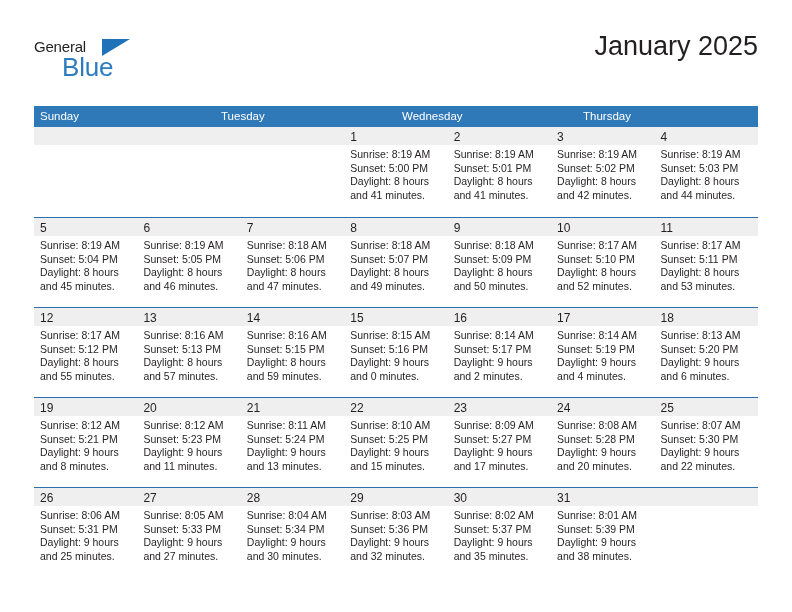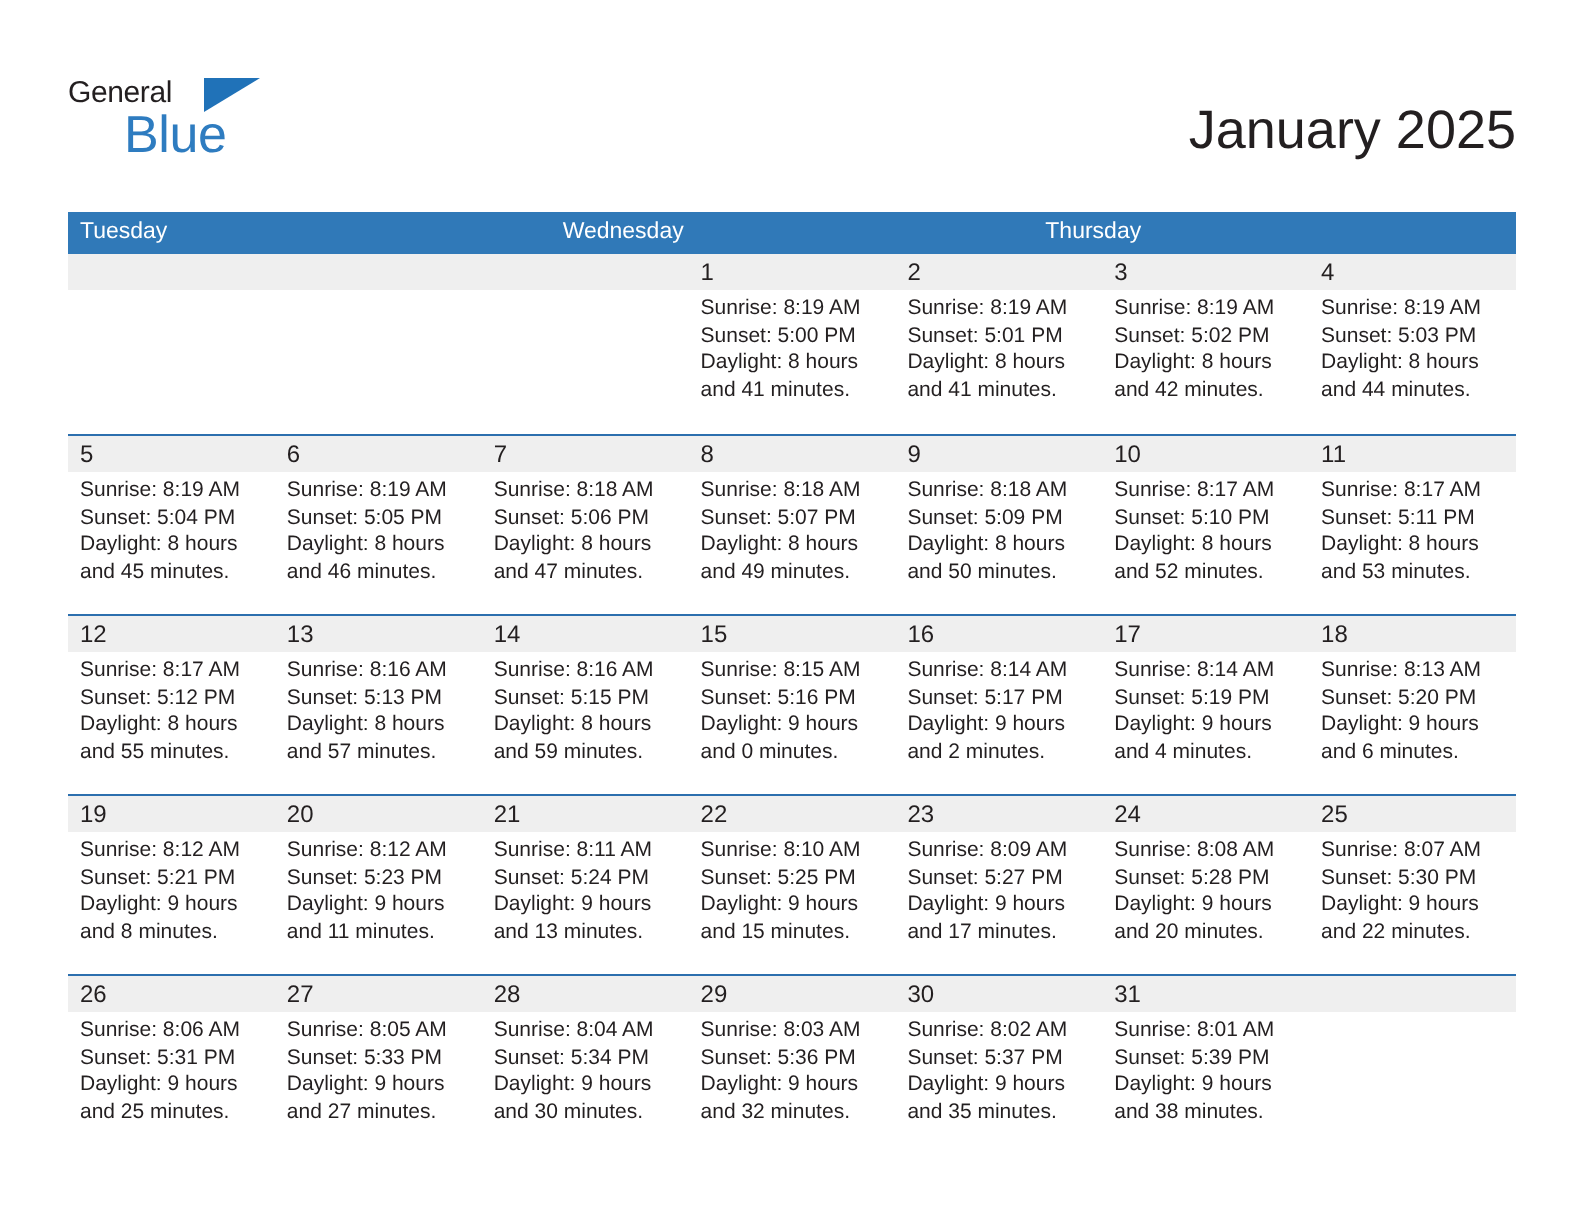--- a/index.html
+++ b/index.html
@@ -65,21 +65,20 @@
     color: #2e7cc0;
     line-height: 24px;
     letter-spacing: -0.2px;
   }
 
   .title-block {
     position: absolute;
     right: 0;
     top: 0;
     text-align: right;
-    margin-top: 19px;
   }
   .cal-title {
     font-size: 27px;
     color: #231f20;
     line-height: 32px;
     white-space: nowrap;
   }
   .cal-subtitle {
     font-size: 14.5px;
     color: #231f20;
@@ -164,20 +163,21 @@
     </div>
 
     <div class="title-block">
       <div class="cal-title">January 2025</div>
     </div>
 
   </div>
 
   <div class="calendar">
     <div class="weekday-row" id="weekday-row">
+        <div class="weekday">Sunday</div>
         <div class="weekday">Tuesday</div>
         <div class="weekday">Wednesday</div>
         <div class="weekday">Thursday</div>
       </div>
     <div id="weeks-container">
         <div class="week">
           <div class="day empty">
             <div class="day-num-strip"><span class="day-num"></span></div>
             <div class="day-body"></div>
           </div>

